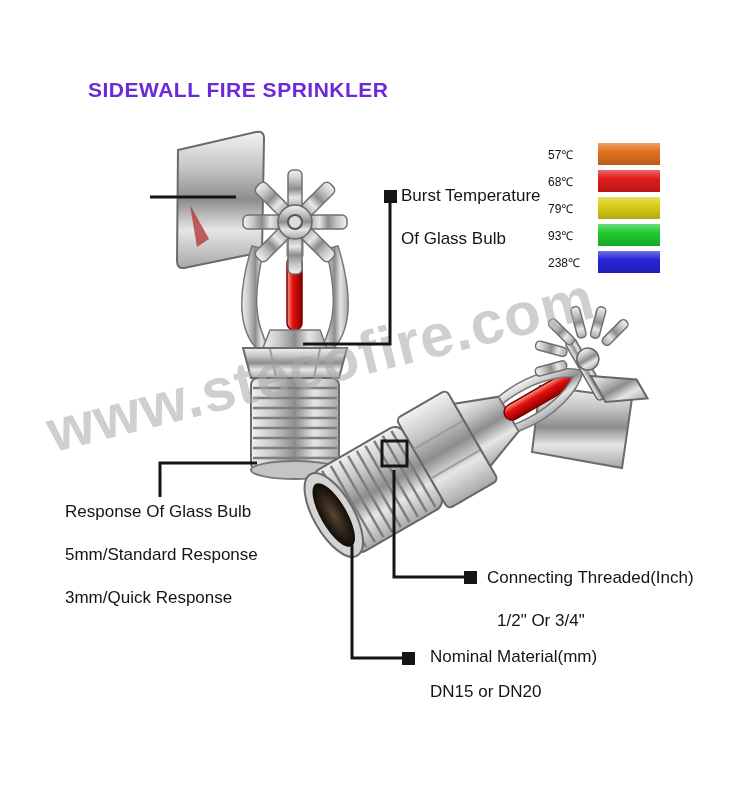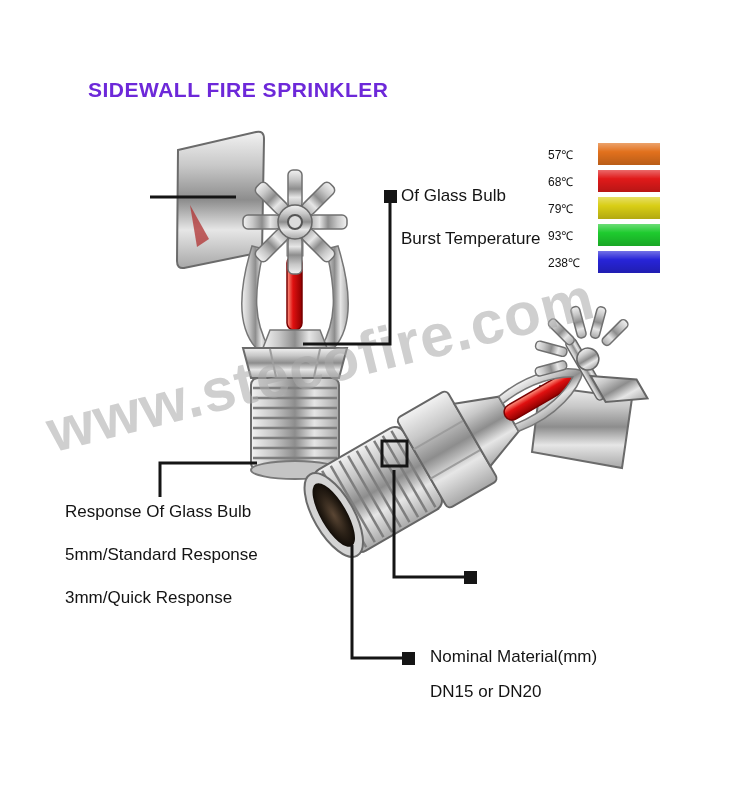--- a/index.html
+++ b/index.html
@@ -165,31 +165,35 @@
       <path d="M403,658 H352 V545"></path>
       <rect x="382" y="441" width="25" height="25"></rect>
     </g>
   </svg>
 
   <div class="title">SIDEWALL FIRE SPRINKLER</div>
 
 
   <div class="bullet bullet-burst"></div>
   <div class="callout burst-block">
+    <p>Burst Temperature</p>
     <p>Of Glass Bulb</p>
-    <p>Burst Temperature</p>
   </div>
 
   <div class="callout thickness-block">
     <p>Response Of Glass Bulb</p>
     <p>5mm/Standard Response</p>
     <p>3mm/Quick Response</p>
   </div>
 
   <div class="bullet bullet-connecting"></div>
+  <div class="callout connecting-block">
+    <p>Connecting Threaded(Inch)</p>
+    <p class="indent">1/2" Or 3/4"</p>
+  </div>
 
   <div class="bullet bullet-nominal"></div>
   <div class="callout nominal-block">
     <p>Nominal Material(mm)</p>
     <p>DN15 or DN20</p>
   </div>
 
   <div class="legend">
     <div class="legend-row">
       <span class="legend-label">57℃</span>

